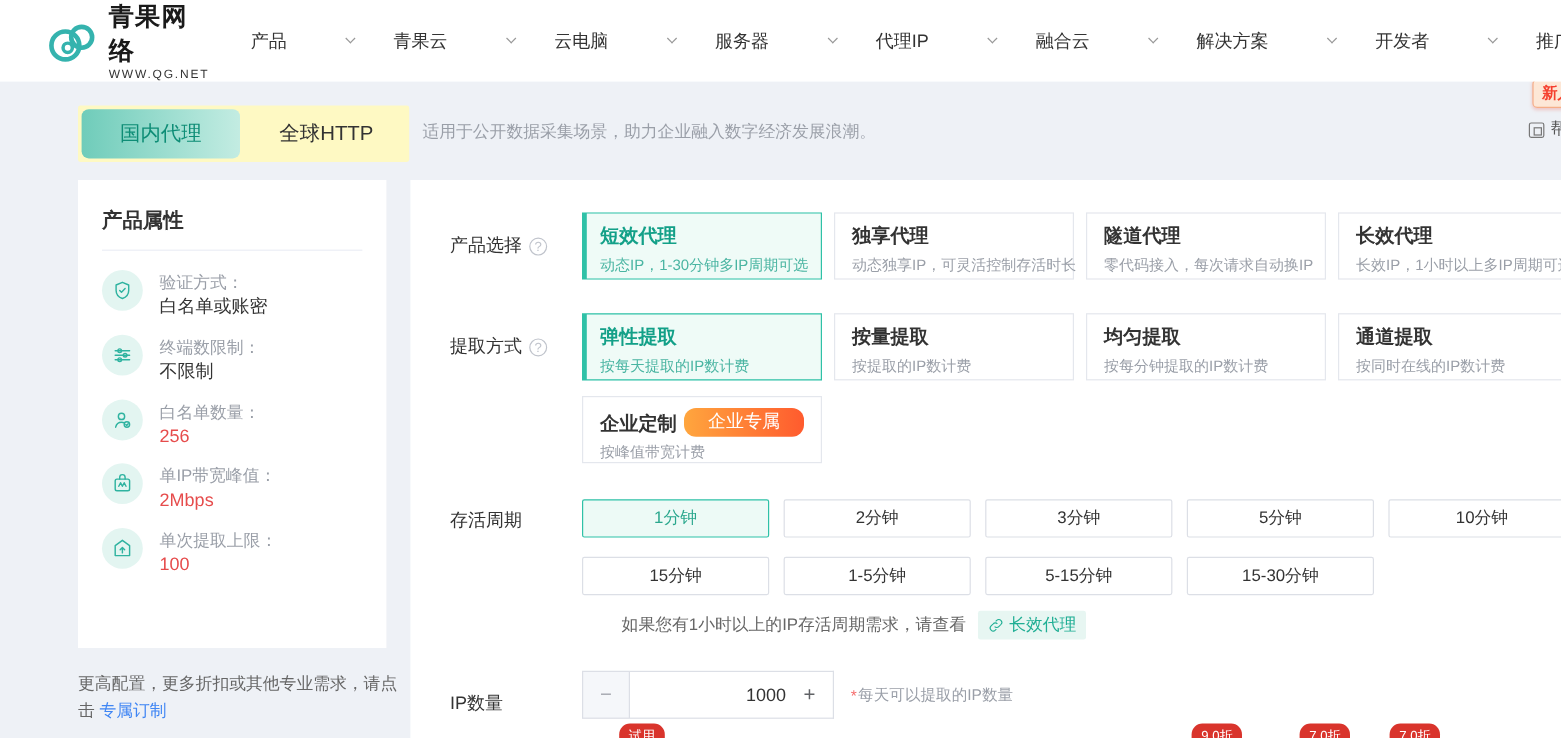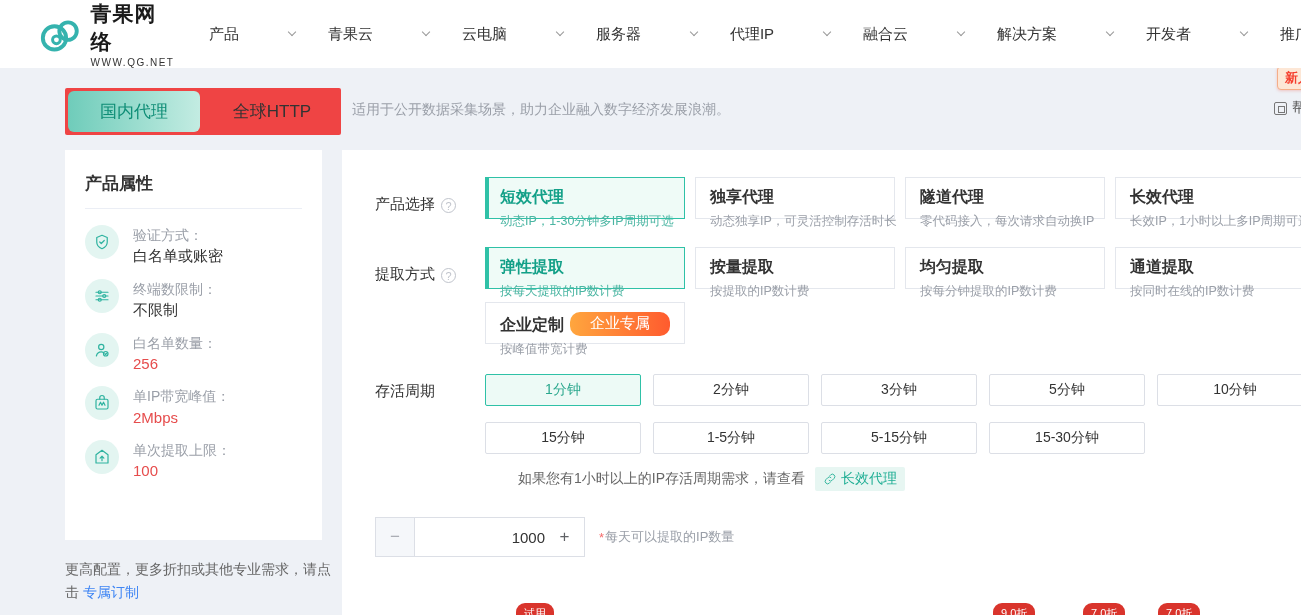--- a/index.html
+++ b/index.html
@@ -18,21 +18,21 @@
   .nav-right { margin-left:auto; margin-right:78px; display:flex; align-items:flex-start; }
   .beian { font-size:15px; color:#333; cursor:pointer; white-space:nowrap; }
   .login-btn { position:absolute; left:1280px; top:17px; width:90px; height:34px; background:linear-gradient(180deg,#ff9440,#ff5a25); color:#fff; font-size:15px; line-height:34px; padding-left:10px; border-radius:4px 0 0 4px; cursor:pointer; }
   .login-connector { position:absolute; left:1289px; top:51px; width:4px; height:16px; background:#ffaab4; }
   .newuser-badge { position:absolute; left:1277px; top:66px; padding:2px 7px; background:#fde7d6; border:1px solid #f5ae88; border-radius:4px; color:#f53f2e; font-size:13px; font-weight:bold; white-space:nowrap; box-shadow:0 1px 3px rgba(245,63,46,.25); }
   .help-float { position:absolute; left:1274px; top:99px; display:flex; align-items:center; gap:5px; color:#555; font-size:14px; cursor:pointer; white-space:nowrap; }
   .help-glyph { width:13px; height:13px; border:1px solid #777; border-radius:2px; position:relative; }
   .help-glyph::after { content:""; position:absolute; left:3px; top:3px; width:5px; height:5px; border:1px solid #777; }
 
   
-  .tabbar { position:absolute; left:65px; top:88px; width:276px; height:47px; background:#ef4444; border-radius:2px; display:flex; }
+  .tabbar { position:absolute; left:65px; top:88px; width:276px; height:47px; background:#fef9c3; border-radius:2px; display:flex; }
   .tab-active { margin:3px; width:132px; height:41px; border-radius:6px; background:linear-gradient(90deg,#6fccba 0%,#c3ece2 100%); color:#0e8d76; font-size:17px; display:flex; align-items:center; justify-content:center; cursor:pointer; }
   .tab-plain { flex:1; display:flex; align-items:center; justify-content:center; font-size:17px; color:#333; cursor:pointer; }
   .tab-desc { position:absolute; left:352px; top:101px; font-size:14px; color:#9a9fa8; }
 
   
   .sidebar { position:absolute; left:65px; top:150px; width:257px; height:390px; background:#fff; padding:22px 20px; }
   .sidebar-title { font-size:17px; font-weight:bold; color:#333; padding-bottom:13px; border-bottom:1px solid #ebeef5; }
   .attr-list { margin-top:16px; display:flex; flex-direction:column; gap:11px; }
   .attr-item { display:flex; }
   .attr-icon-wrap { width:34px; height:34px; border-radius:50%; background:#e3f5f1; display:flex; align-items:center; justify-content:center; flex-shrink:0; margin-right:14px; }
@@ -43,21 +43,21 @@
   .sidebar-footer { position:absolute; left:65px; top:558px; width:268px; font-size:14px; color:#666; line-height:1.65; }
   .link-blue { color:#4086f4; cursor:pointer; }
 
   
   .main-card { position:absolute; left:342px; top:150px; width:980px; height:480px; background:#fff; padding:27px 0 0 33px; }
   .m-row { display:flex; margin-bottom:0; }
   .m-label { width:110px; flex-shrink:0; font-size:15px; color:#333; padding-top:18px; display:flex; align-items:flex-start; }
   .m-label.slim { padding-top:8px; }
   .qmark { display:inline-flex; align-items:center; justify-content:center; width:15px; height:15px; border:1px solid #c0c4cc; border-radius:50%; color:#c0c4cc; font-size:11px; margin-left:6px; margin-top:3px; cursor:pointer; }
   .opt-cards { display:flex; gap:10px; }
-  .opt-card { width:200px; height:42px; border:1px solid #e4e7ed; background:#fff; padding:9px 14px; cursor:pointer; }
+  .opt-card { width:200px; height:56px; border:1px solid #e4e7ed; background:#fff; padding:9px 14px; cursor:pointer; }
   .opt-card .t { font-size:16px; font-weight:bold; color:#333; margin-bottom:5px; white-space:nowrap; }
   .opt-card .s { font-size:12.5px; color:#9a9fa8; white-space:nowrap; }
   .opt-card.selected { border:1px solid #2fc1a7; border-left:4px solid #2fc1a7; background:#effbf7; padding-left:11px; }
   .opt-card.selected .t { color:#13a088; }
   .opt-card.selected .s { color:#4ab5a2; }
   .ent-badge { display:inline-block; background:linear-gradient(90deg,#ffa63e,#ff5b2e); color:#fff; font-size:15px; font-weight:normal; padding:2px 20px 3px; border-radius:10px; margin-left:6px; vertical-align:2px; }
   .period-grid { display:flex; flex-direction:column; gap:16px; }
   .period-row { display:flex; gap:12px; }
   .p-btn { width:156px; height:32px; border:1px solid #dcdfe6; border-radius:2px; background:#fff; font-size:14px; color:#333; display:flex; align-items:center; justify-content:center; cursor:pointer; }
   .p-btn.selected { border-color:#2fc1a7; background:#edfaf6; color:#2aa78d; }
@@ -323,20 +323,23 @@
       <span class="note-chip">
         <svg width="14" height="14" viewBox="0 0 24 24">
             <path d="M10 14a4 4 0 0 0 6 0l3-3a4 4 0 0 0-6-6l-1.5 1.5"></path>
             <path d="M14 10a4 4 0 0 0-6 0l-3 3a4 4 0 0 0 6 6l1.5-1.5"></path>
           </svg>
         <span>长效代理</span>
       </span>
     </div>
 
     <div class="m-row mt26">
+      <div class="m-label">
+        <span>IP数量</span>
+      </div>
       <div class="stepper">
         <div class="step-btn step-minus">−</div>
         <input class="step-value" value="1000" style="">
         <div class="step-btn step-plus">+</div>
       </div>
       <div class="step-hint">
         <span class="star">*</span>
         <span>每天可以提取的IP数量</span>
       </div>
     </div>

